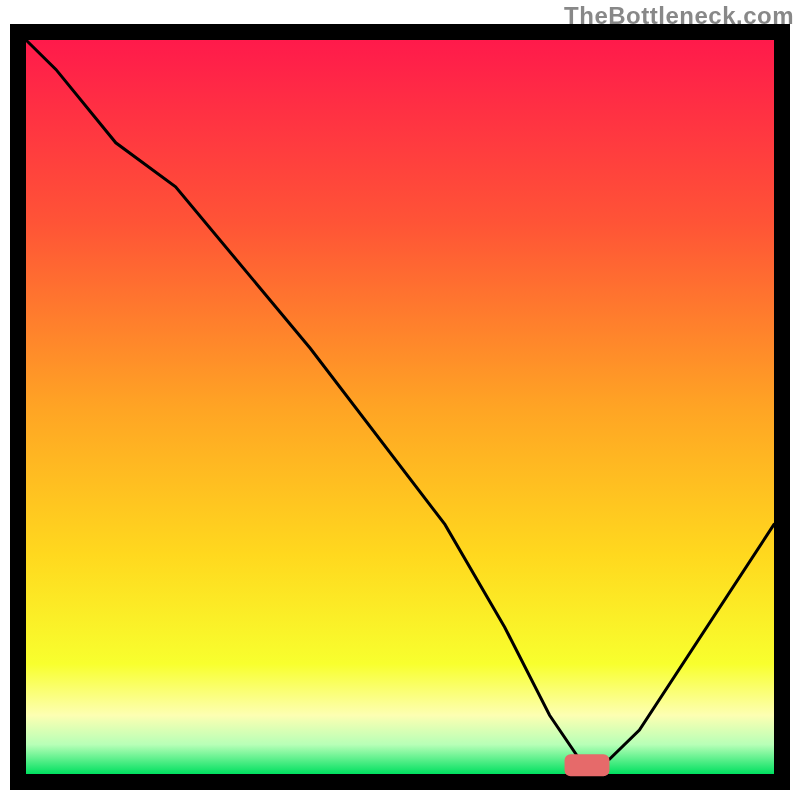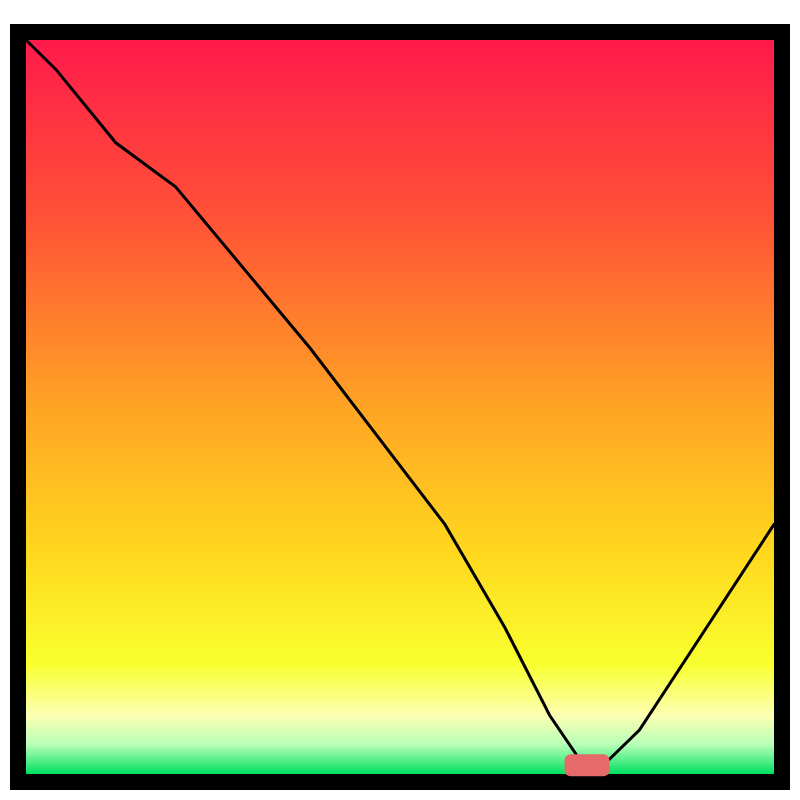--- a/index.html
+++ b/index.html
@@ -49,13 +49,14 @@
 
     <rect x="10" y="24" width="780" height="766" fill="#000"></rect>
 
     <rect x="26" y="40" width="748" height="734" fill="url(#bg-grad)"></rect>
 
     <path id="curve" fill="none" stroke="#000" stroke-width="3" stroke-linecap="round" d="M26.0 40.0 L55.9 69.4 L115.8 142.8 L175.6 186.8 L310.2 348.3 L444.9 524.4 L504.7 627.2 L549.6 715.3 L579.5 759.3 L609.4 759.3 L639.4 730.0 L774.0 524.4 "></path>
 
     <rect id="marker" rx="6" ry="6" x="564.56" y="754.182" width="44.879999999999995" height="22.02" fill="#e66a6a"></rect>
   </svg>
 
+  <div class="watermark">TheBottleneck.com</div>
 </div>
 
 </body></html>

